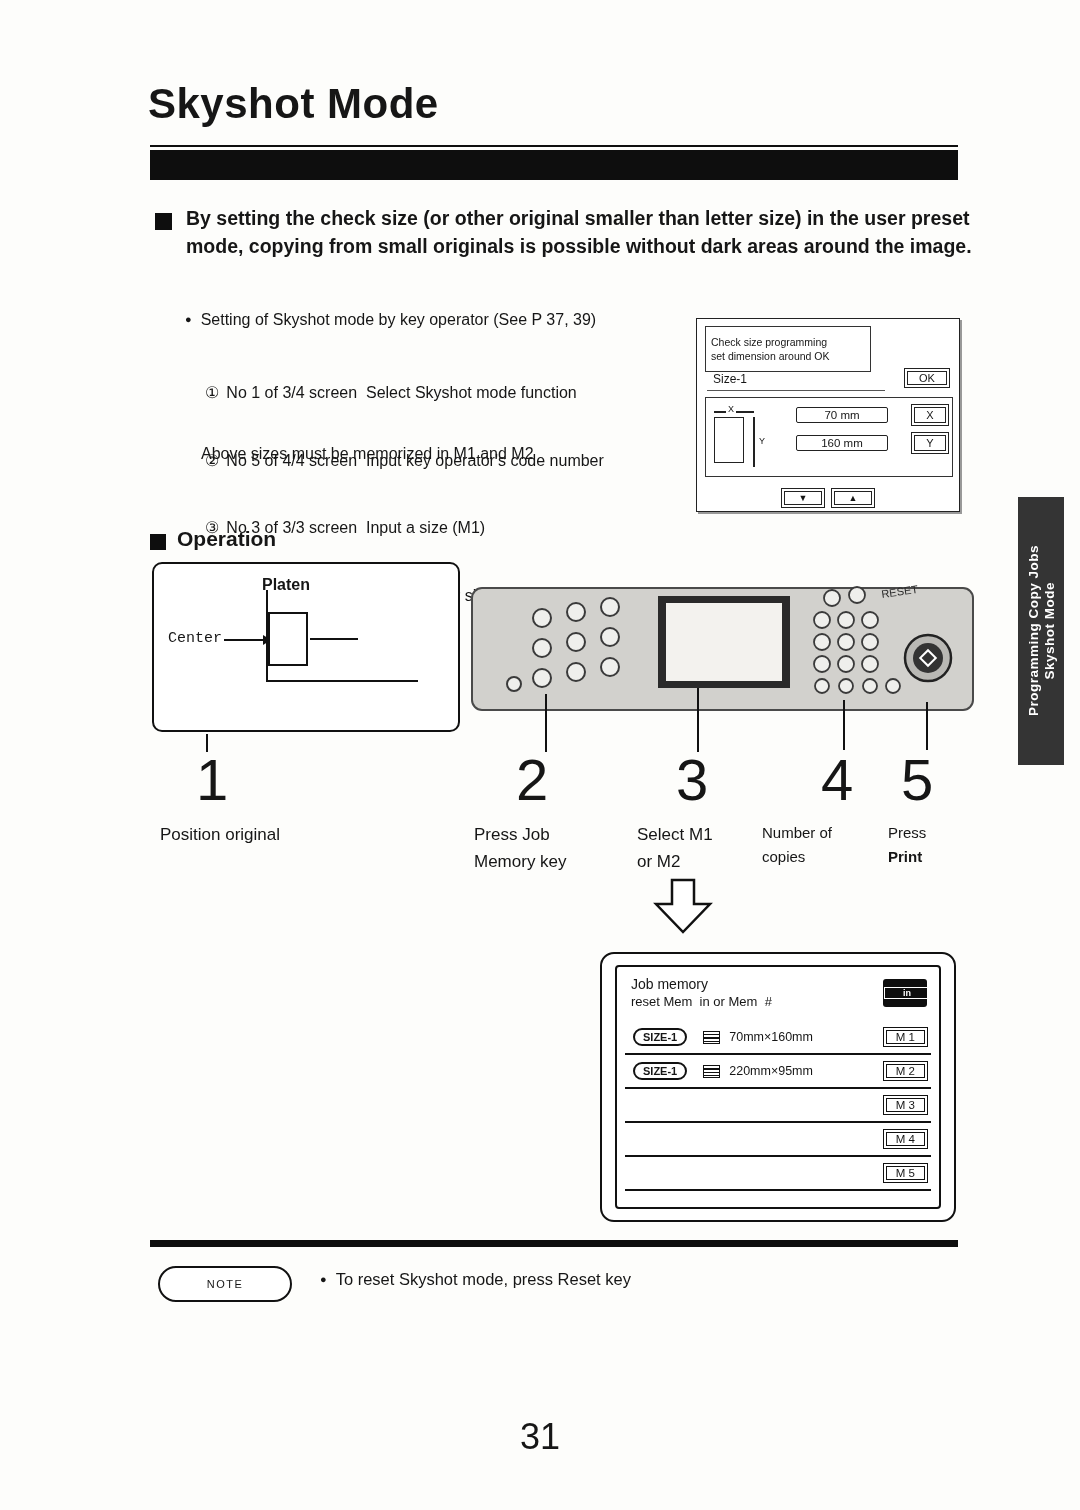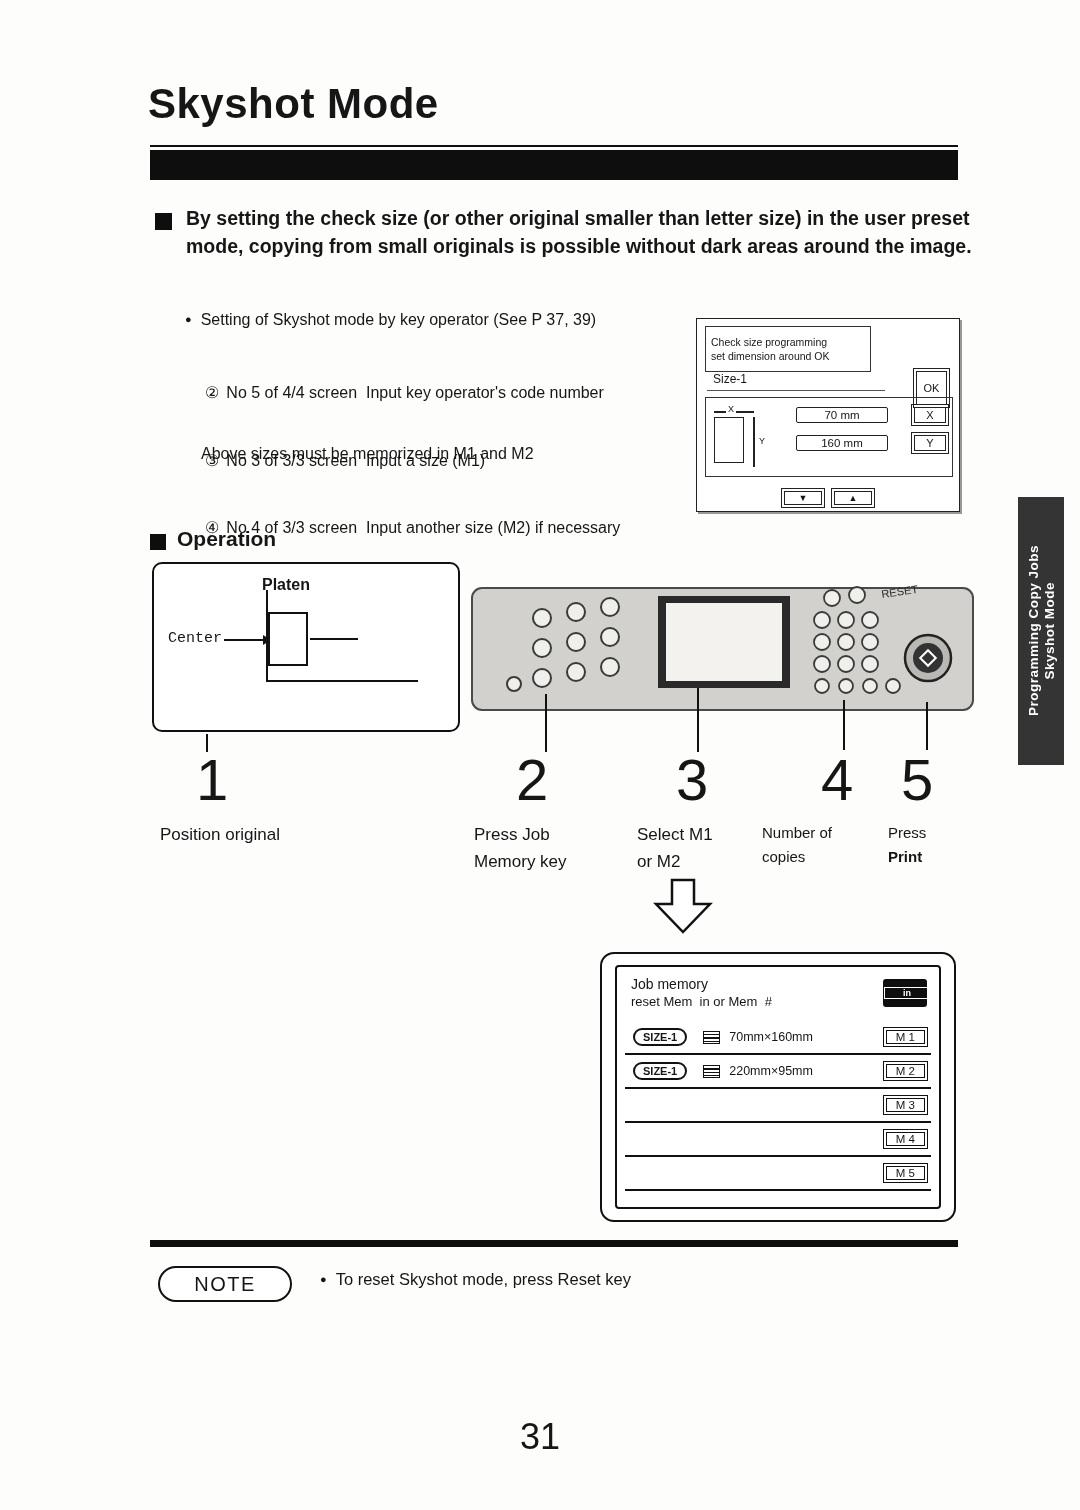--- a/index.html
+++ b/index.html
@@ -26,21 +26,21 @@
   .setup-steps { position:absolute; left:205px; top:337px; font-size:16px; line-height:22.5px; white-space:pre-wrap; }
   .setup-step .num { margin-right:7px; }
   .setup-note { position:absolute; left:201px; top:445px; font-size:16px; }
 
   
   .check-panel { position:absolute; left:696px; top:318px; width:264px; height:194px; border:1.5px solid #222; background:#fff; box-shadow:2px 2px 0 #999; }
   .cp-header { position:absolute; left:8px; top:7px; width:166px; border:1px solid #333; font-size:10.5px; line-height:1.35; padding:8px 5px; }
   .cp-size { position:absolute; left:16px; top:53px; font-size:12px; }
   .cp-size-line { position:absolute; left:10px; top:71px; width:178px; height:1px; background:#555; }
   .dblbox { display:inline-block; border:1px solid #222; outline:1px solid #222; outline-offset:2px; background:#fff; text-align:center; font-size:11px; }
-  .cp-ok { position:absolute; right:12px; top:52px; width:31px; padding:10px 0; }
+  .cp-ok { position:absolute; right:12px; top:52px; width:40px; padding:0 0; }
   .cp-body { position:absolute; left:8px; top:78px; width:248px; height:80px; border:1px solid #333; }
   .cp-diagram { position:absolute; left:6px; top:4px; width:70px; height:70px; }
   .cp-xline { position:absolute; left:2px; top:9px; width:40px; height:1.5px; background:#222; }
   .cp-xlabel { position:absolute; left:14px; top:2px; font-size:9px; background:#fff; padding:0 2px; }
   .cp-rect { position:absolute; left:2px; top:15px; width:30px; height:46px; border:1.5px solid #222; }
   .cp-yline { position:absolute; left:41px; top:15px; width:1.5px; height:50px; background:#222; }
   .cp-ylabel { position:absolute; left:47px; top:34px; font-size:9px; }
   .cp-vals { position:absolute; right:6px; top:9px; }
   .cp-vrow { display:flex; align-items:center; gap:26px; margin-bottom:12px; }
   .valbox { display:inline-block; width:92px; border:1.5px solid #222; border-radius:2px; text-align:center; font-size:11.5px; padding:1px 0; background:#fff; }
@@ -98,38 +98,39 @@
   .doc-icon { width:17px; height:13px; border:1.5px solid #111; margin-left:16px; background:repeating-linear-gradient(180deg,#fff 0 2px,#111 2px 3.5px); }
   .dims { font-size:12.5px; margin-left:9px; white-space:pre-wrap; }
   .membox { position:absolute; right:6px; top:50%; transform:translateY(-50%); border:1.5px solid #111; outline:1px solid #111; outline-offset:2px; font-size:11.5px; padding:0 9px; background:#fff; }
 
   
   .side-tab { position:absolute; left:1018px; top:497px; width:46px; height:268px; background:#343434; display:flex; flex-direction:row; align-items:center; justify-content:center; gap:1px; }
   .side-tab span { writing-mode:vertical-rl; transform:rotate(180deg); color:#fff; font-weight:bold; font-size:13.5px; letter-spacing:.5px; }
 
   
   .bottom-rule { position:absolute; left:150px; top:1240px; width:808px; height:7px; background:#0e0e0e; }
-  .note-oval { position:absolute; left:158px; top:1266px; width:134px; height:36px; border:2.5px solid #111; border-radius:18px; display:flex; align-items:center; justify-content:center; font-size:20px; letter-spacing:1.5px; background:#fff; }
+  .note-oval { position:absolute; left:158px; top:1266px; width:134px; height:36px; border:2.5px solid #111; border-radius:18px; display:flex; align-items:center; justify-content:center; font-size:11px; letter-spacing:1.5px; background:#fff; }
   .note-items { position:absolute; left:320px; top:1270px; font-size:16.5px; }
   .note-item { margin-bottom:21px; }
 
   .page-num { position:absolute; left:0; top:1416px; width:1080px; text-align:center; font-size:36px; }
 </style>
 </head>
 <body>
 
 <h1 class="title">Skyshot Mode</h1>
 <div class="title-bar-line"></div>
 <div class="title-bar"></div>
 
 <div class="intro-sq"></div>
 <p class="intro-text">By setting the check size (or other original smaller than letter size) in the user preset mode, copying from small originals is possible without dark areas around the image.</p>
 
 <div class="setup-lead bullet">Setting of Skyshot mode by key operator (See P 37, 39)</div>
 <div class="setup-steps">
+  <div class="setup-step"><span class="num">①</span><span>No 1 of 3/4 screen  Select Skyshot mode function</span></div>
   <div class="setup-step"><span class="num">②</span><span>No 5 of 4/4 screen  Input key operator's code number</span></div>
   <div class="setup-step"><span class="num">③</span><span>No 3 of 3/3 screen  Input a size (M1)</span></div>
   <div class="setup-step"><span class="num">④</span><span>No 4 of 3/3 screen  Input another size (M2) if necessary</span></div>
 </div>
 <div class="setup-note">Above sizes must be memorized in M1 and M2</div>
 
 <div class="check-panel">
   <div class="cp-header">
     <div>Check size programming</div>
     <div>set dimension  around OK</div>

